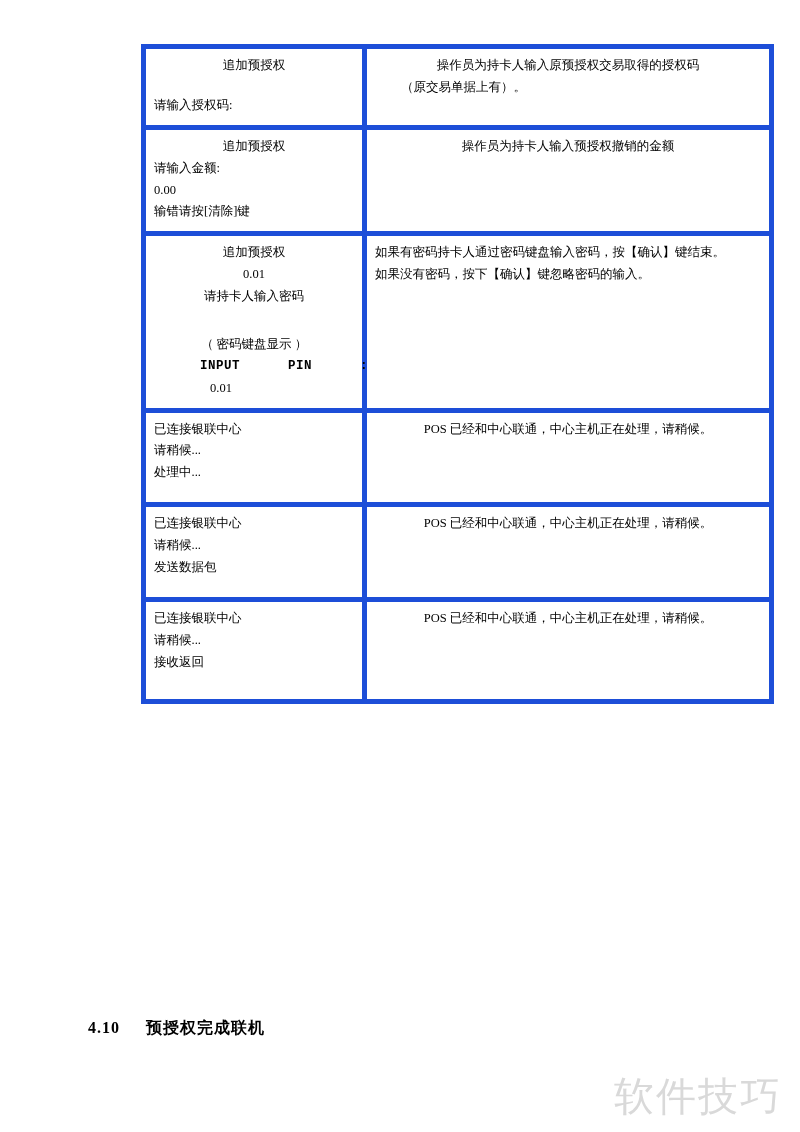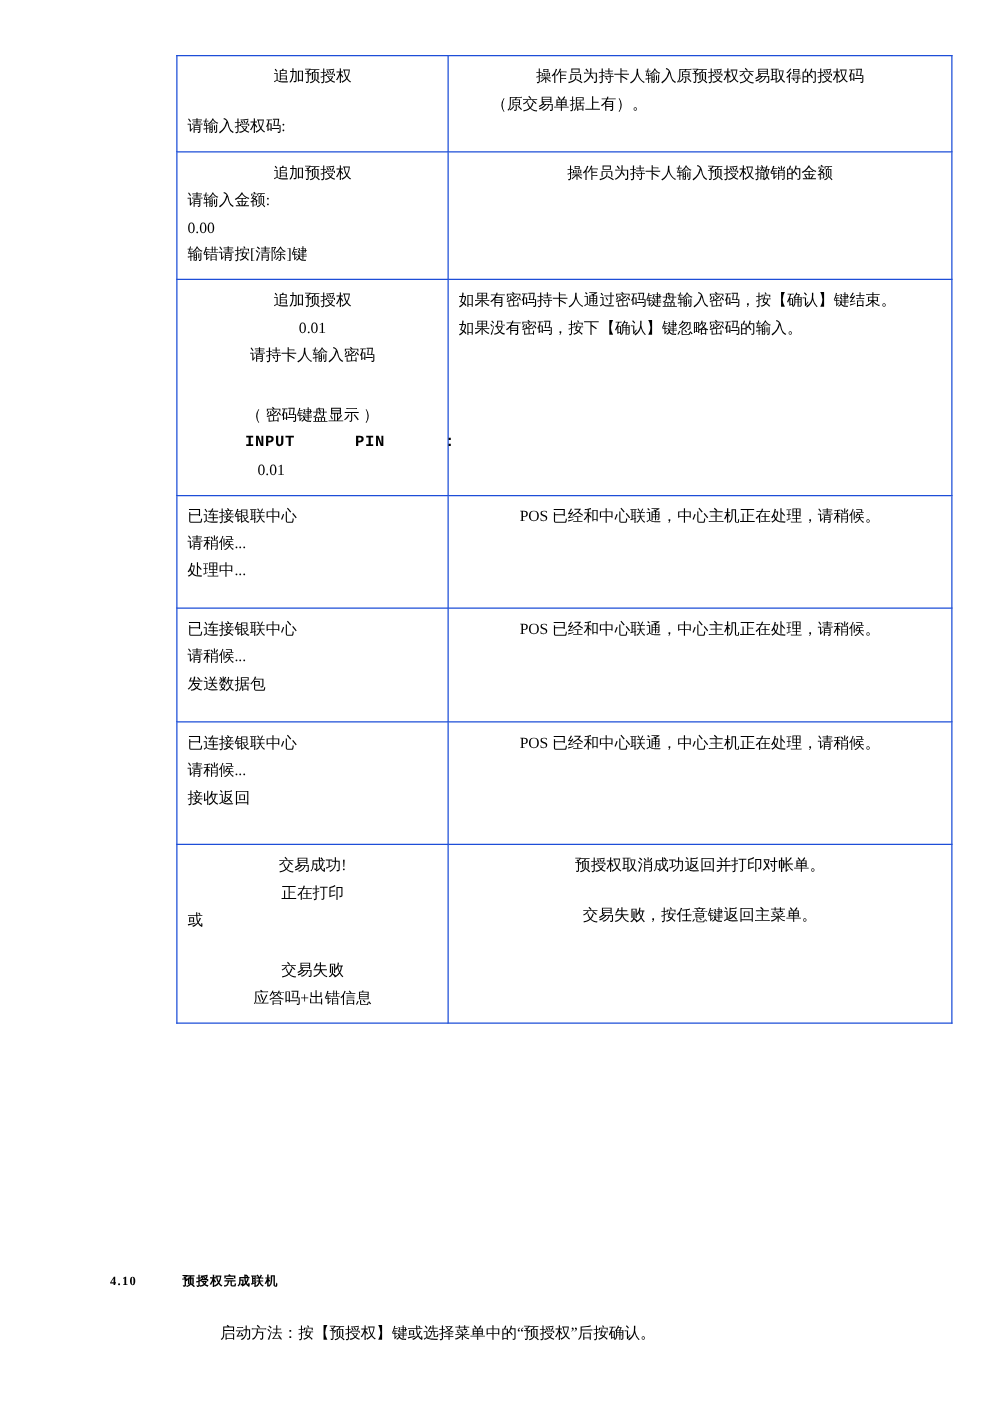--- a/index.html
+++ b/index.html
@@ -23,21 +23,21 @@
   }
   table.proc {
     position: absolute;
     left: 141px;
     top: 44px;
     width: 588px;
     border-collapse: collapse;
     table-layout: fixed;
   }
   table.proc td {
-    border: 1px solid #1d4ed8;
+    border: 5px solid #1d4ed8;
     vertical-align: top;
     padding: 6px 8px 8px 8px;
     font-size: 12.5px;
     line-height: 1.75;
   }
   td.screen {
     width: 200px;
   }
   td.desc {
     width: 386px;
@@ -51,21 +51,21 @@
   .mono { font-family: "Liberation Mono", "DejaVu Sans Mono", monospace; letter-spacing: .5px; font-weight: bold; }
   .desc-center { text-align: center; }
   .spacer-s { height: 10px; }
   .spacer-m { height: 18px; }
   .spacer-l { height: 26px; }
 
   .section {
     position: absolute;
     left: 88px;
     top: 1018px;
-    font-size: 10px;
+    font-size: 16px;
     font-weight: bold;
     font-family: "Liberation Serif", "DejaVu Serif", serif;
   }
   .section .num { display: inline-block; width: 58px; letter-spacing: 1px; }
   .section .ttl { letter-spacing: 1px; }
 
   .startup {
     position: absolute;
     left: 176px;
     top: 1056px;
@@ -162,39 +162,24 @@
           <div class="line">已连接银联中心</div>
           <div class="line">请稍候...</div>
           <div class="line">接收返回</div>
           <div class="spacer-m"></div>
         </td>
         <td class="desc">
           <div class="line desc-center">POS 已经和中心联通，中心主机正在处理，请稍候。</div>
         </td>
       </tr>
 
-      <tr>
-        <td class="screen">
-          <div class="line center">交易成功!</div>
-          <div class="line center">正在打印</div>
-          <div class="line right" style="padding-right:36px;">或</div>
-          <div class="spacer-m"></div>
-          <div class="line center">交易失败</div>
-          <div class="line center">应答吗+出错信息</div>
-        </td>
-        <td class="desc">
-          <div class="line desc-center">预授权取消成功返回并打印对帐单。</div>
-          <div class="spacer-m"></div>
-          <div class="line desc-center">交易失败，按任意键返回主菜单。</div>
-        </td>
-      </tr>
 
     </tbody>
   </table>
 
   <div class="section">
     <span class="num">4.10</span><span class="ttl">预授权完成联机</span>
   </div>
 
-  <div class="startup">启动方法：按【预授权】键或选择菜单中的“预授权”后按确认。</div>
 
+  <div class="watermark">软件技巧</div>
 
 </div>
 
 </body></html>

